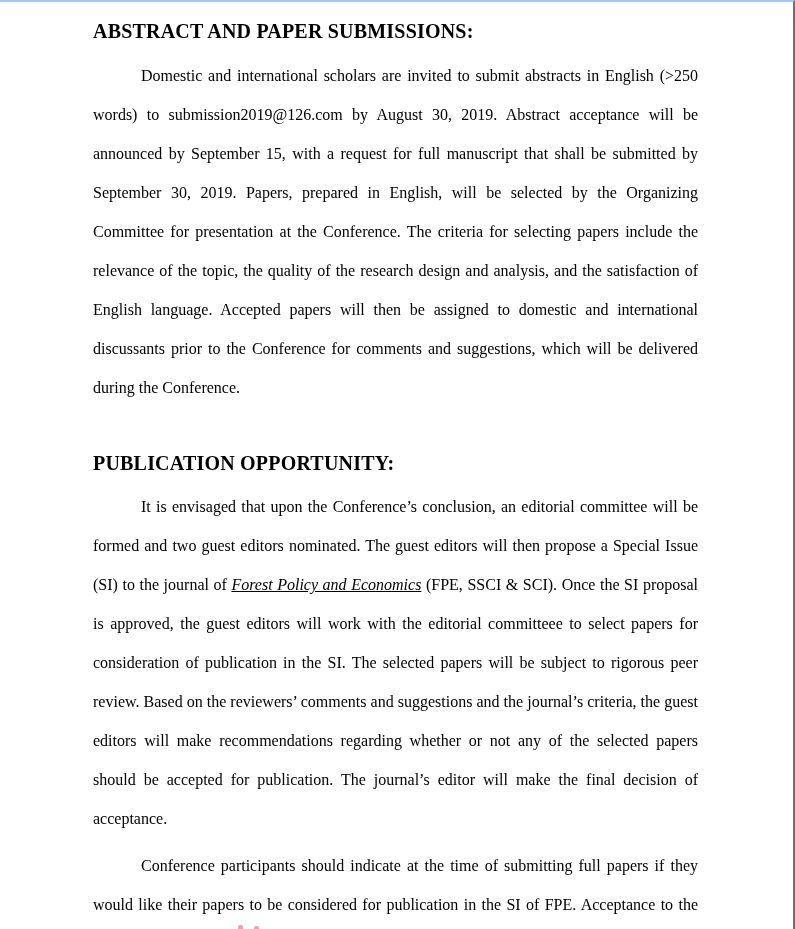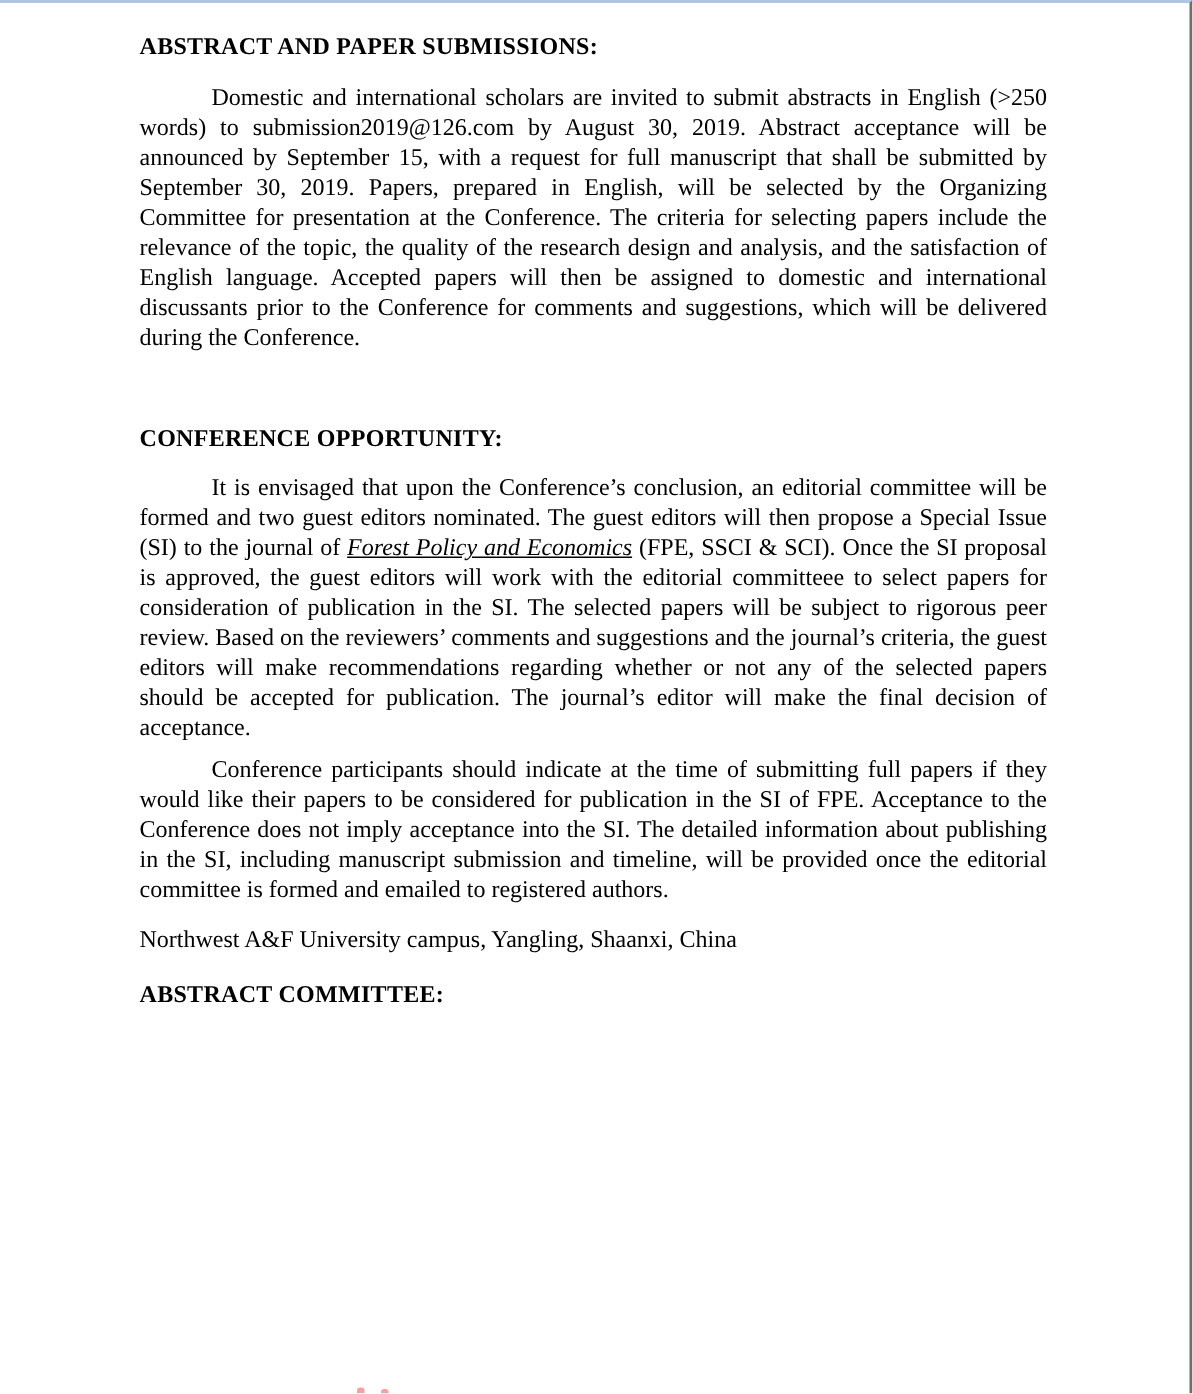--- a/index.html
+++ b/index.html
@@ -20,34 +20,34 @@
     font-size: 16px;
     color: #000000;
   }
   .content {
     box-sizing: border-box;
     width: 100%;
     padding: 16px 95px 0 93px;
   }
   .doc-heading {
     font-weight: bold;
-    font-size: 16px;
+    font-size: 20px;
     line-height: 27.6px;
     letter-spacing: 0.2px;
     margin: 0;
   }
   .heading-gap {
     margin-top: 43px;
   }
   .small-gap {
     margin-top: 9px;
   }
   p.body-para {
     margin: 10px 0 0 0;
-    line-height: 20px;
+    line-height: 39px;
     text-align: justify;
     text-indent: 48px;
   }
   p.body-para + p.body-para {
     margin-top: 8px;
   }
   .plain-line {
     margin: 9px 0 0 0;
     line-height: 27.6px;
   }
@@ -67,21 +67,21 @@
 </head>
 <body>
 
 <div class="page" style="border-top-color: rgb(170, 198, 232); border-right-color: rgb(111, 111, 111); background: rgb(255, 255, 255); color: rgb(0, 0, 0);">
   <div class="content">
 
     <div class="doc-heading">ABSTRACT AND PAPER SUBMISSIONS:</div>
 
     <p class="body-para">Domestic and international scholars are invited to submit abstracts in English (&gt;250 words) to submission2019@126.com by August 30, 2019. Abstract acceptance will be announced by September 15, with a request for full manuscript that shall be submitted by September 30, 2019. Papers, prepared in English, will be selected by the Organizing Committee for presentation at the Conference. The criteria for selecting papers include the relevance of the topic, the quality of the research design and analysis, and the satisfaction of English language. Accepted papers will then be assigned to domestic and international discussants prior to the Conference for comments and suggestions, which will be delivered during the Conference.</p>
 
-    <div class="doc-heading heading-gap">CONFERENCE OPPORTUNITY:</div>
+    <div class="doc-heading heading-gap">PUBLICATION OPPORTUNITY:</div>
 
     <p class="body-para"><span>It is envisaged that upon the Conference’s conclusion, an editorial committee will be formed and two guest editors nominated. The guest editors will then propose a Special Issue (SI) to the journal of </span><span class="journal-italic">Forest Policy and Economics</span><span> (FPE, SSCI &amp; SCI). Once the SI proposal is approved, the guest editors will work with the editorial committeee to select papers for consideration of publication in the SI. The selected papers will be subject to rigorous peer review. Based on the reviewers’ comments and suggestions and the journal’s criteria, the guest editors will make recommendations regarding whether or not any of the selected papers should be accepted for publication. The journal’s editor will make the final decision of acceptance.</span></p>
 
     <p class="body-para">Conference participants should indicate at the time of submitting full papers if they would like their papers to be considered for publication in the SI of FPE. Acceptance to the Conference does not imply acceptance into the SI. The detailed information about publishing in the SI, including manuscript submission and timeline, will be provided once the editorial committee is formed and emailed to registered authors.</p>
 
 
     <div class="plain-line">Northwest A&amp;F University campus, Yangling, Shaanxi, China</div>
 
     <div class="doc-heading small-gap">ABSTRACT COMMITTEE:</div>
 

